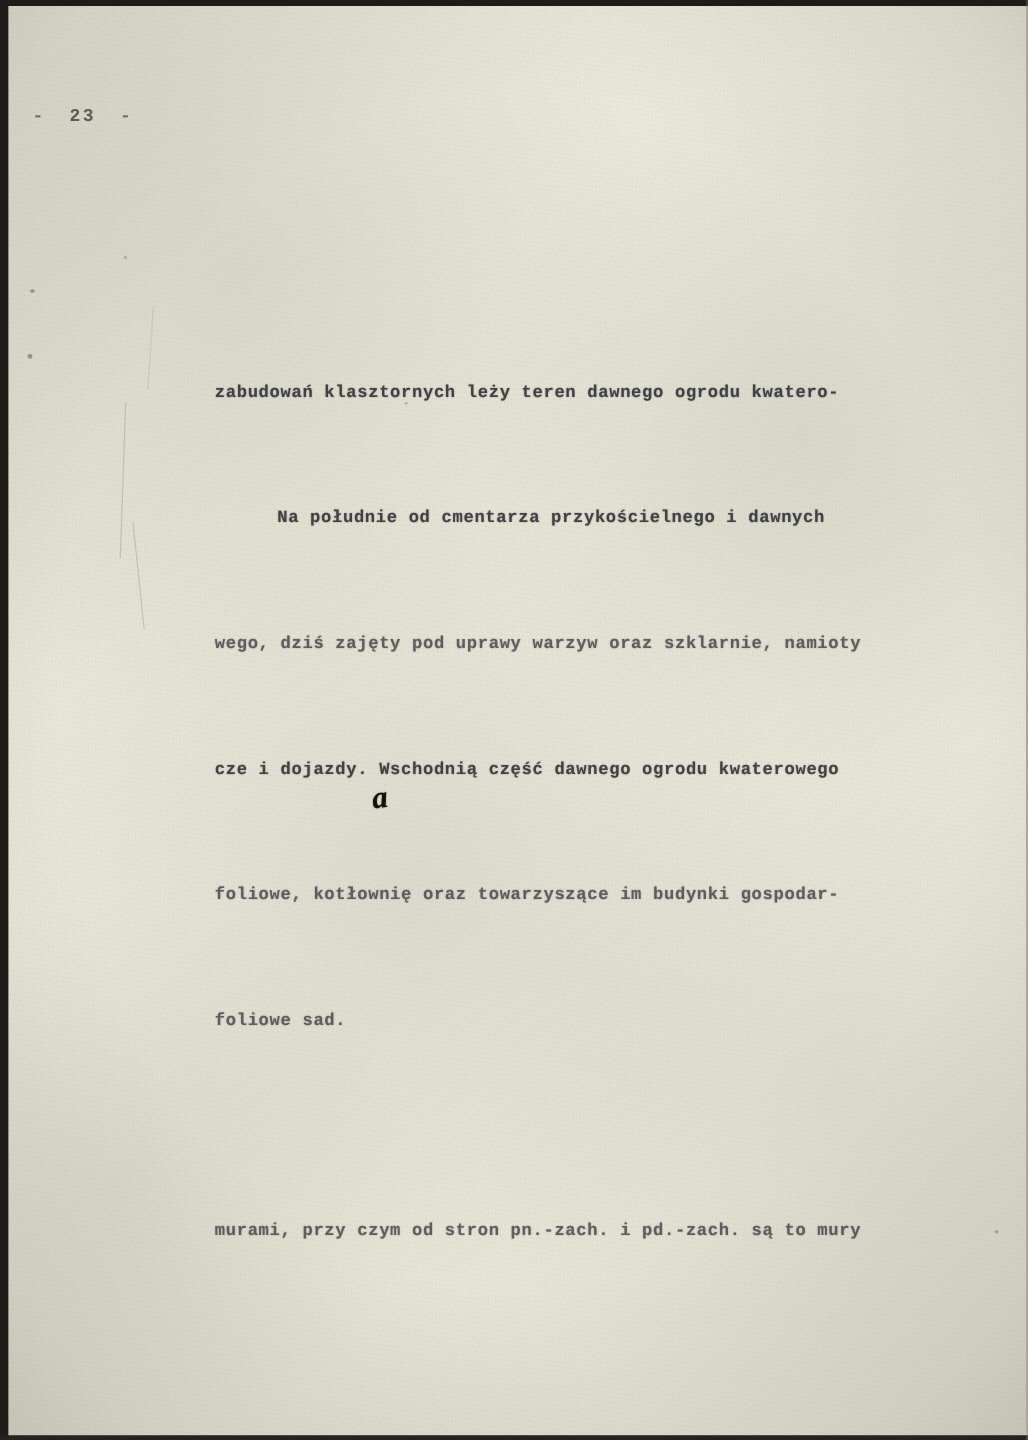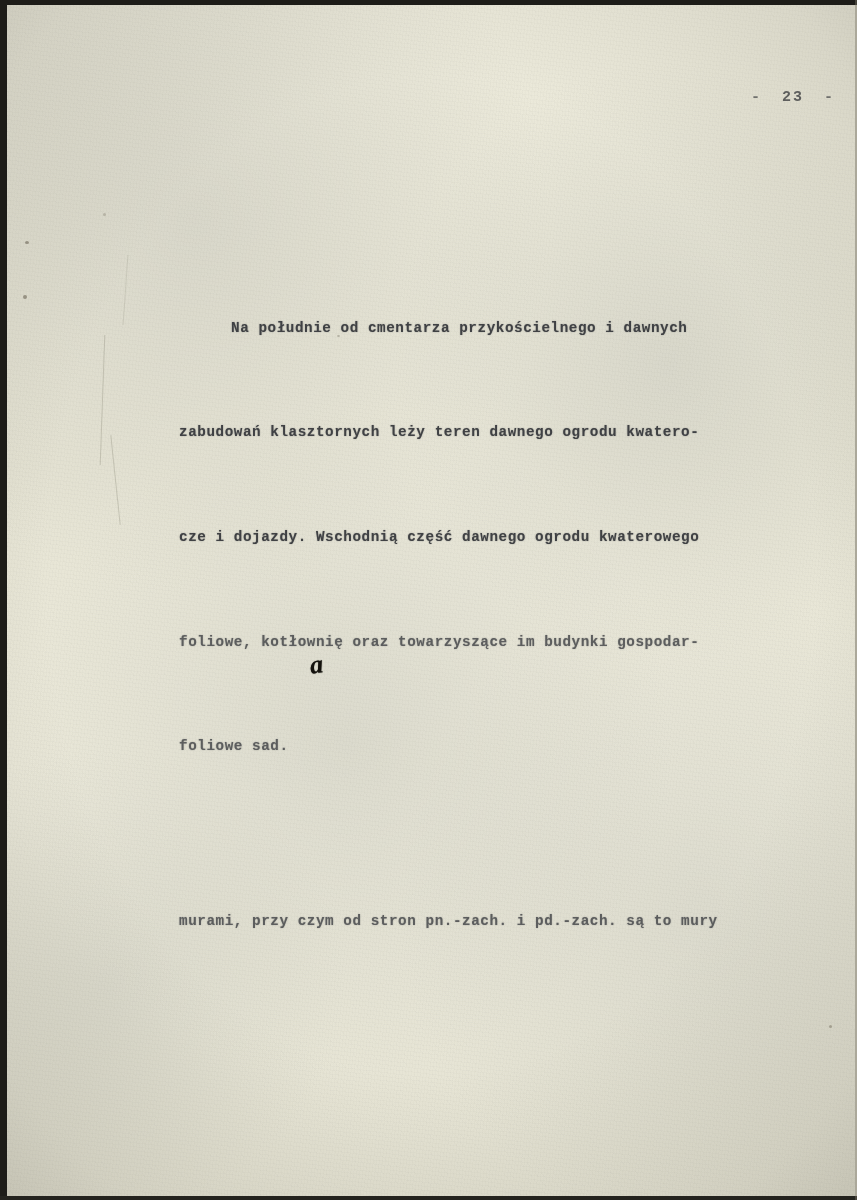--- a/index.html
+++ b/index.html
@@ -92,21 +92,21 @@
   .sheet {
     position: absolute;
     inset: 0;
   }
 
   .folio {
     position: absolute;
     top: 84px;
     left: 0;
     width: 100%;
-    text-align: right;
+    text-align: left;
     font-family: "Liberation Mono", monospace;
     font-size: 15px;
     font-weight: 700;
     letter-spacing: 2px;
     color: #3f4042;
     opacity: .80;
     filter: blur(0.35px);
   }
   .folio .dash { display: inline-block; padding: 0 20px; opacity: .85; }
 
@@ -170,22 +170,23 @@
 
     <div class="sheet">
 
       <div class="folio">
         <span class="dash">-</span><span>23</span><span class="dash">-</span>
       </div>
 
       <div class="body-text">
 
         
+        <span class="ln f1">zabudowań klasztornych leży teren dawnego ogrodu kwatero-</span>
         <span class="ln indent f1">Na południe od cmentarza przykościelnego i dawnych</span>
-        <span class="ln f1">zabudowań klasztornych leży teren dawnego ogrodu kwatero-</span>
+        <span class="ln f2">wego, dziś zajęty pod uprawy warzyw oraz szklarnie, namioty</span>
         <span class="ln f1">cze i dojazdy. Wschodnią część dawnego ogrodu kwaterowego</span>
         <span class="ln f2">foliowe, kotłownię oraz towarzyszące im budynki gospodar-</span>
         <span class="ln f2">foliowe sad.</span>
 
         
         <span class="ln f2">murami, przy czym od stron pn.-zach. i pd.-zach. są to mury</span>
         
         
         
         

